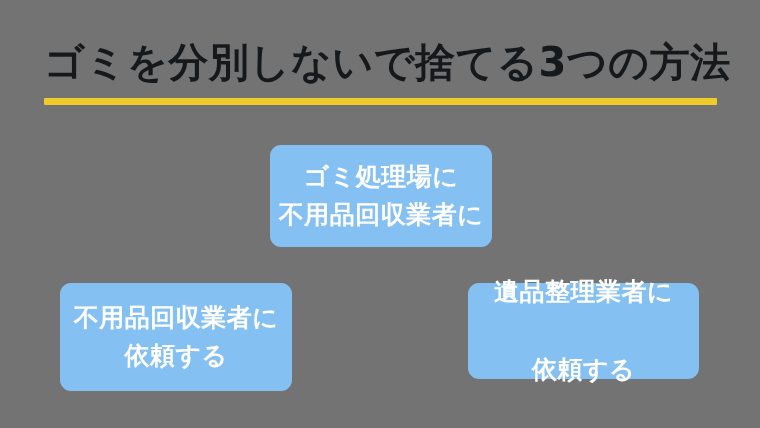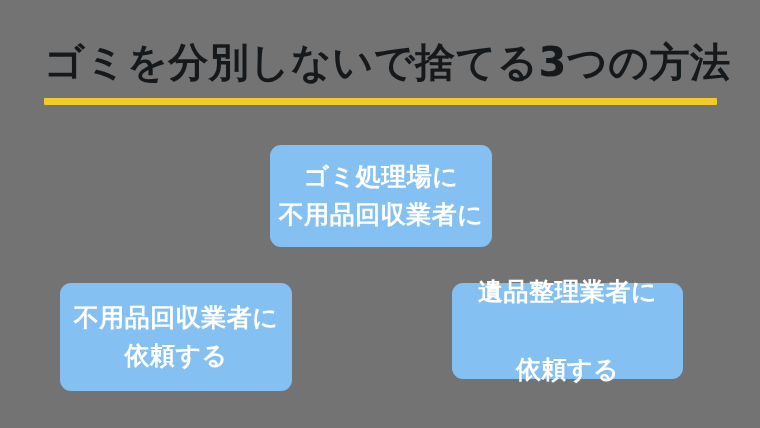--- a/index.html
+++ b/index.html
@@ -82,21 +82,21 @@
   }
 
   .box-left {
     left: 60px;
     top: 283px;
     width: 232px;
     height: 108px;
   }
 
   .box-right {
-    left: 452px;
+    left: 468px;
     top: 283px;
     width: 231px;
     height: 96px;
     gap: 40px;
   }
 </style>
 </head>
 <body>
 
 <div class="canvas">

